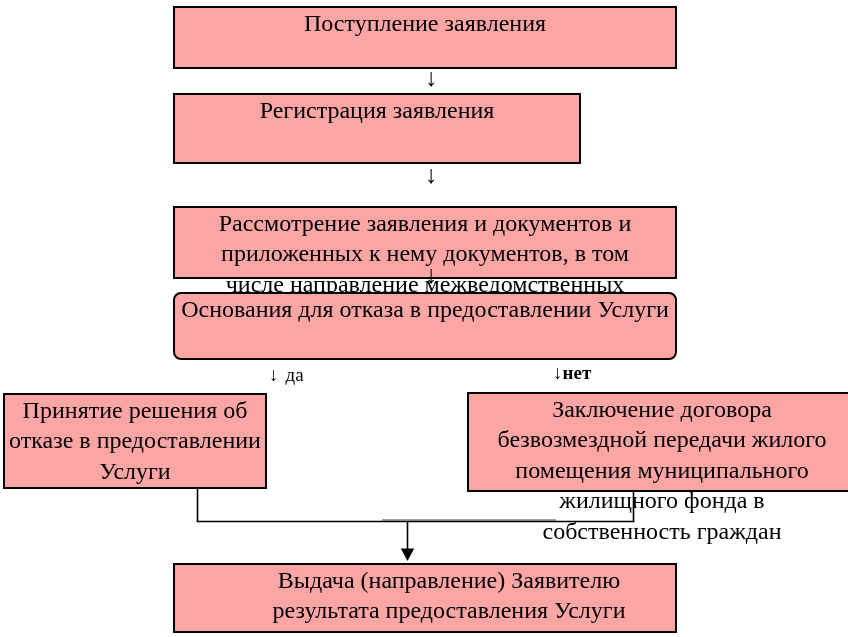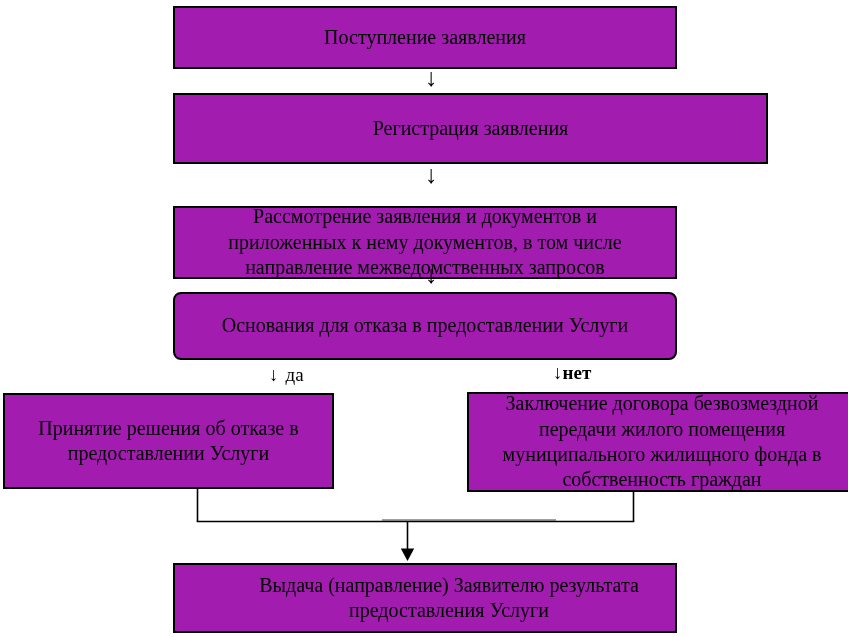--- a/index.html
+++ b/index.html
@@ -9,35 +9,34 @@
     height: 637px;
     background: #ffffff;
     color: #000000;
     font-family: "Liberation Serif", "DejaVu Serif", serif;
     overflow: hidden;
   }
   .node {
     position: absolute;
     box-sizing: border-box;
     border: 2px solid #000000;
-    background: #a21caf;
+    background: #fca5a5;
     display: flex;
-    align-items: center;
     justify-content: center;
     text-align: center;
-    font-size: 20px;
+    font-size: 24px;
     line-height: 1.27;
   }
   .node p { margin: 0; }
   .node-receive  { left: 173px; top: 6px;   width: 504px; height: 63px; }
-  .node-register { left: 173px; top: 93px;  width: 595px; height: 71px; }
+  .node-register { left: 173px; top: 93px;  width: 408px; height: 71px; }
   .node-review   { left: 173px; top: 206px; width: 504px; height: 73px; }
   .node-review p { max-width: 440px; }
   .node-grounds  { left: 173px; top: 292px; width: 504px; height: 68px; border-radius: 8px; }
-  .node-refusal  { left: 3px;   top: 393px; width: 331px; height: 96px; }
+  .node-refusal  { left: 3px;   top: 393px; width: 264px; height: 96px; }
   .node-refusal p { max-width: 280px; }
   .node-contract { left: 467px; top: 392px; width: 390px; height: 100px; }
   .node-contract p { max-width: 352px; }
   .node-result   { left: 173px; top: 563px; width: 504px; height: 70px; padding-left: 48px; }
   .node-result p { max-width: 440px; }
 
   .glyph-arrow {
     position: absolute;
     width: 32px;
     text-align: center;

